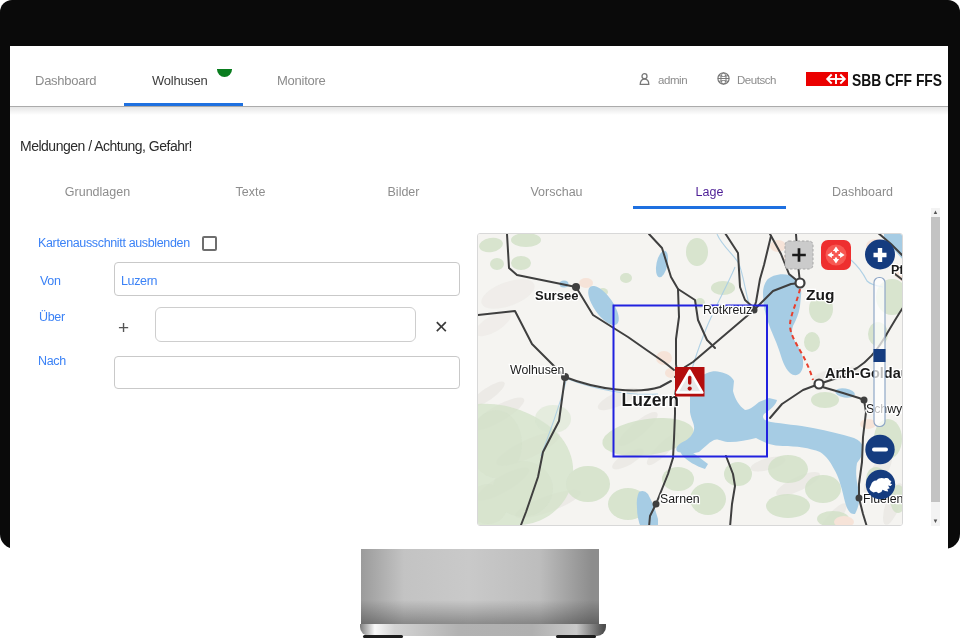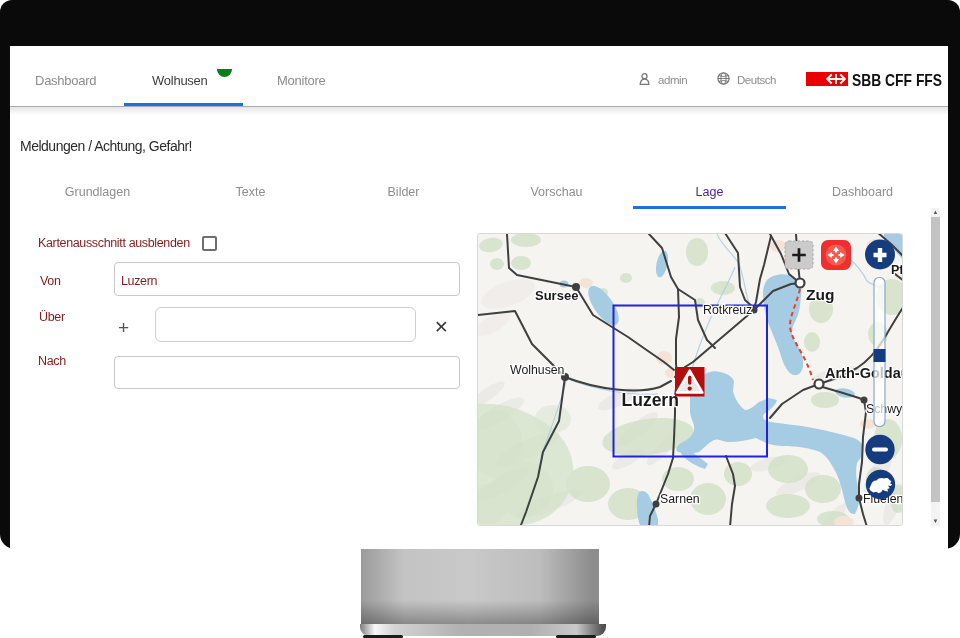--- a/index.html
+++ b/index.html
@@ -22,21 +22,21 @@
 #sbbBox{position:absolute;left:796px;top:26px;width:42px;height:14px;background:#eb0000;}
 #sbbTxt{position:absolute;left:842px;top:25px;font-size:16.5px;font-weight:bold;color:#111;
   white-space:nowrap;transform:scaleX(.84);transform-origin:left center;}
 
 #crumb{position:absolute;left:10px;top:92px;font-size:14px;color:#2b2b2b;letter-spacing:-.5px;}
 
 .tab{position:absolute;top:138.5px;width:153px;text-align:center;font-size:12.5px;color:#8d8d8d;}
 #tabLage{color:#4c1d95;}
 #tabUnderline{position:absolute;left:623px;top:160px;width:153px;height:2.5px;background:#1e70e0;}
 
-.flabel{position:absolute;font-size:12.5px;color:#7f1d1d;letter-spacing:-.35px;}
+.flabel{position:absolute;font-size:12.5px;color:#3b82f6;letter-spacing:-.35px;}
 #cbx{position:absolute;left:192px;top:190px;width:10.5px;height:10.5px;border:2px solid #6e6e6e;
   border-radius:2px;background:#fff;}
 .inp{position:absolute;border:1px solid #c9c9c9;border-radius:4px;background:#fff;}
 #inpUeber{border-radius:6px;border-color:#cecece;}
 #plusIc{position:absolute;left:108px;top:271px;font-size:19px;color:#555;font-weight:400;}
 #xIc{position:absolute;left:424px;top:271px;font-size:17.5px;color:#3a3a3a;}
 
 #sbTop{position:absolute;left:921px;top:162px;width:9px;height:9px;background:#f3f3f3;}
 #sbThumb{position:absolute;left:921px;top:171px;width:9px;height:285px;background:#c3c3c3;}
 #sbTrack{position:absolute;left:921px;top:456px;width:9px;height:15px;background:#f3f3f3;}

